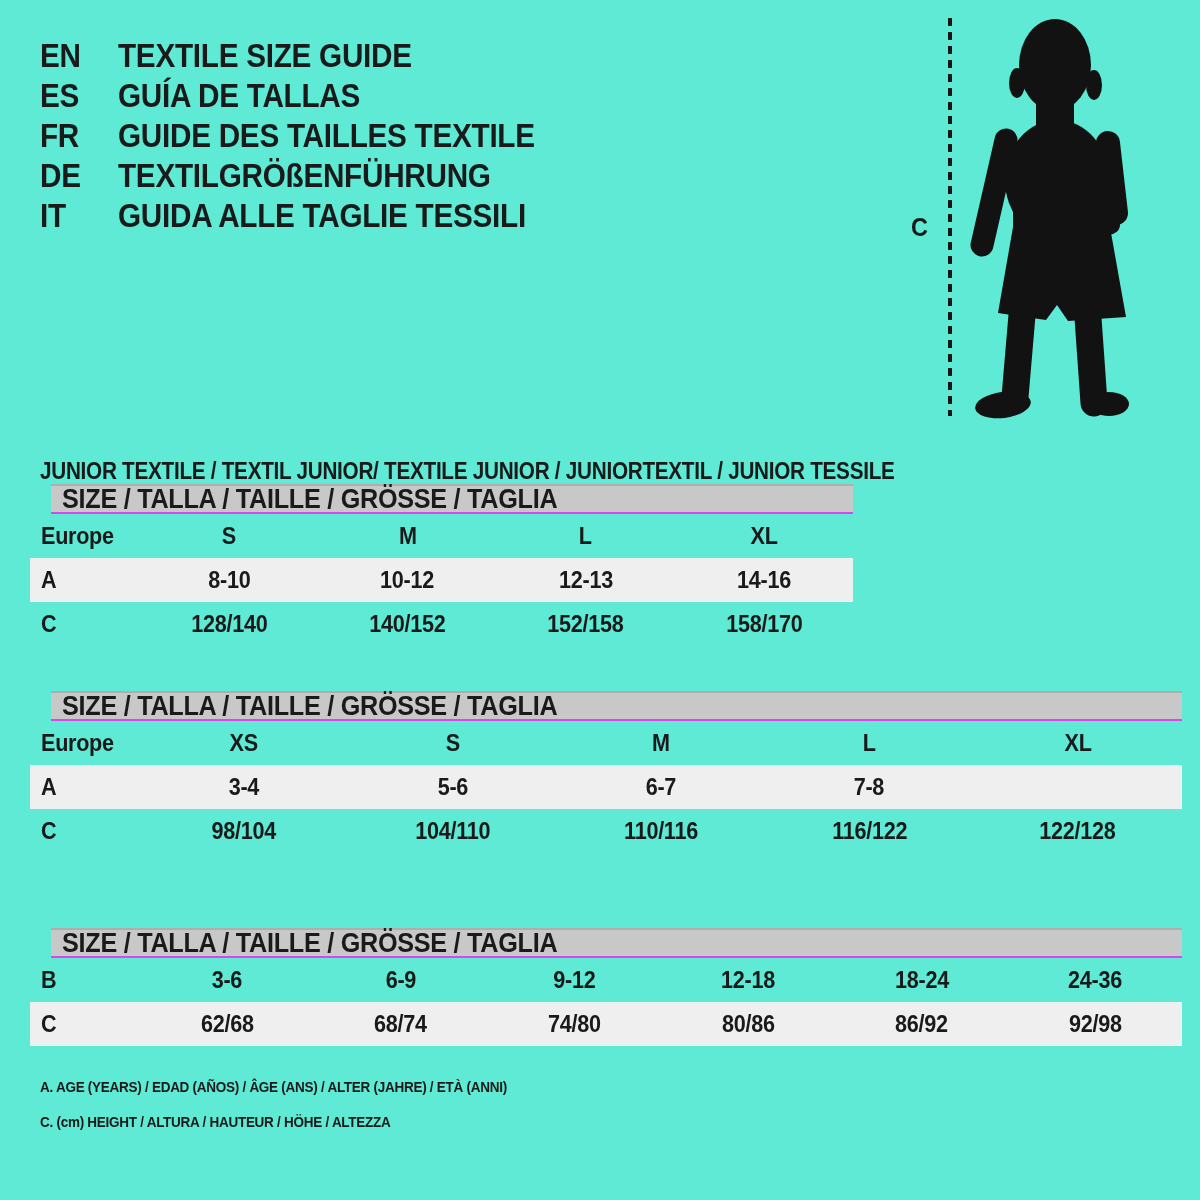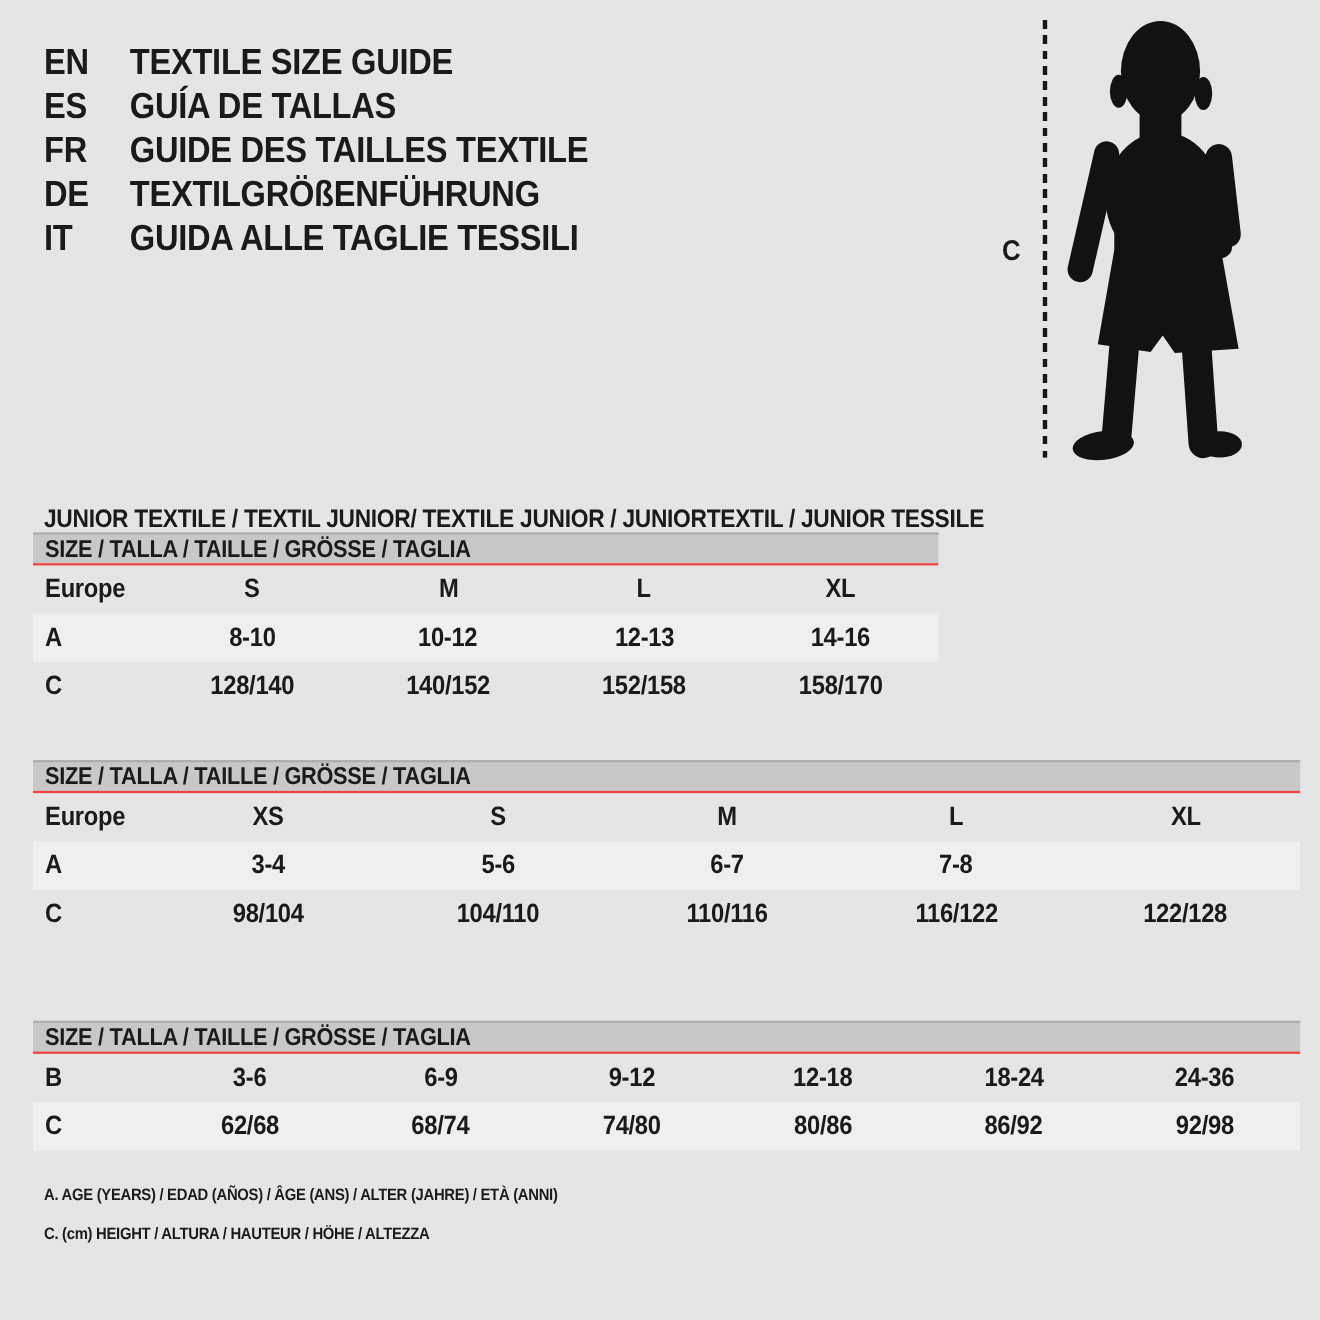--- a/index.html
+++ b/index.html
@@ -1,16 +1,16 @@
 <!DOCTYPE html>
 <html><head>
 <meta charset="utf-8">
 <style>
   html,body{margin:0;padding:0;background:#fff;}
-  .page{position:relative;width:1200px;height:1200px;background:#e5e5e5;overflow:hidden;
+  .page{position:relative;width:1200px;height:1200px;background:#5eead4;overflow:hidden;
         font-family:"Liberation Sans",sans-serif;color:#1a1a1a;font-weight:bold;
         letter-spacing:-0.3px;}
   .cond{display:inline-block;transform:scaleX(0.9);transform-origin:50% 50%;white-space:nowrap;}
   .cond.left{transform-origin:0 50%;}
 
   
   .lang-list{position:absolute;left:40px;top:36px;display:grid;grid-template-columns:78px auto;
              grid-auto-rows:40px;align-items:center;font-size:33px;}
   .lang-code,.lang-label{line-height:40px;}
 
@@ -20,22 +20,22 @@
   .measure-label{position:absolute;left:910px;top:212px;font-size:26px;}
   .figure-svg{position:absolute;left:958px;top:15px;width:190px;height:405px;}
 
   
   .sec-title{position:absolute;left:40px;font-size:23px;line-height:30px;margin-top:22px;}
   .sub-a{font-size:15px;position:relative;top:2px;}
   .babies-title{position:absolute;left:40px;top:843px;font-size:23px;line-height:35px;}
   .babies-title div{height:35px;}
 
   .size-table{position:absolute;left:30px;}
-  .size-bar{height:30px;background:#c8c8c8;border-top:2px solid #aeaeae;border-bottom:2px solid #ef4444;
-            box-sizing:border-box;display:flex;align-items:center;padding-left:11px;font-size:22px;}
+  .size-bar{height:30px;background:#c8c8c8;border-top:2px solid #aeaeae;border-bottom:2px solid #d946ef;
+            box-sizing:border-box;display:flex;align-items:center;padding-left:11px;font-size:28px;margin-left:21px;}
   .trow{display:grid;height:44px;align-items:center;font-size:24px;}
   .trow.shaded{background:#efefef;}
   .tcell{display:flex;align-items:center;justify-content:center;overflow:visible;}
   .tcell.first{justify-content:flex-start;padding-left:11px;}
 
   
   .footnotes{position:absolute;left:40px;top:1069px;font-size:15px;line-height:35px;}
   .footnotes div{height:35px;}
 </style>
 </head>

